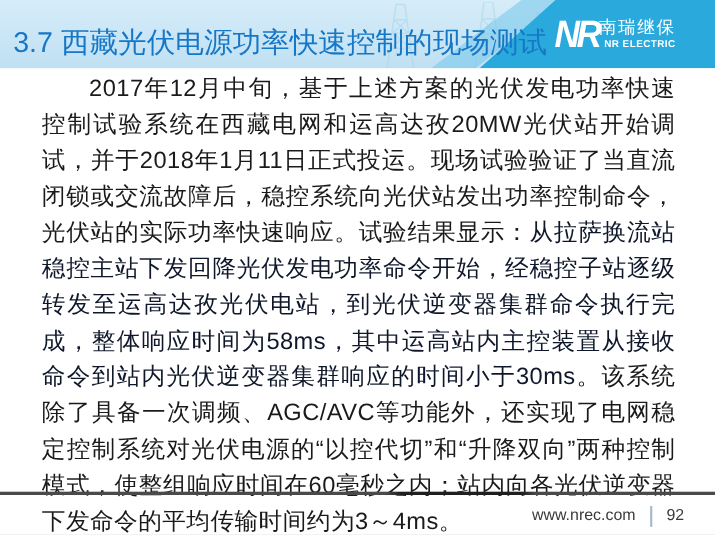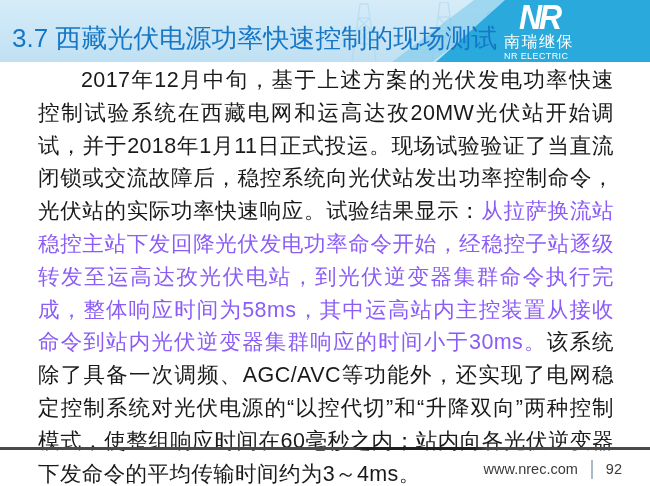--- a/index.html
+++ b/index.html
@@ -21,40 +21,40 @@
     position:absolute;top:0;left:386px;width:134px;height:62px;
     background:rgba(116,199,233,.55);
     clip-path:polygon(88px 0,128px 0,46px 62px,6px 62px);
   }
   .logo-block{
     position:absolute;top:0;right:0;width:218px;height:62px;
     background:#29a9dc;
     clip-path:polygon(73px 0,218px 0,218px 62px,4px 62px);
     display:flex;align-items:center;padding-left:0;box-sizing:border-box;
   }
-  .logo-inner{display:flex;align-items:center;gap:0;margin-left:72px;flex-direction:column;}
+  .logo-inner{display:flex;align-items:center;gap:0;margin-left:72px;}
   .logo-mark{
     font-size:32px;font-weight:900;font-style:italic;letter-spacing:-3px;
     color:#ffffff;line-height:1;transform:scaleY(1.08);
   }
   .logo-names{display:flex;flex-direction:column;color:#ffffff;line-height:1.15;}
   .logo-cn{font-size:16px;font-weight:400;letter-spacing:1.5px;}
-  .logo-en{font-size:9px;font-weight:400;letter-spacing:.4px;}
+  .logo-en{font-size:9px;font-weight:700;letter-spacing:.4px;text-align:right;}
   .slide-title{
     position:absolute;left:8px;top:17px;margin:4px;
     font-size:26px;font-weight:400;color:#1677c6;white-space:nowrap;
   }
   
   .body-area{position:absolute;top:64px;left:38px;width:576px;}
   .body-paragraph{
     margin:0;font-size:21.5px;line-height:32.8px;
     text-align:justify;text-indent:2em;color:#1a1a1a;
     letter-spacing:.4px;
   }
-  .seg-red{color:#8b5cf6;}
+  .seg-red{color:#0f172a;}
   
   .footer-line{
     position:absolute;top:447px;left:0;width:650px;height:3px;
     background:linear-gradient(90deg,#4a4a4a 0%,#4a4a4a 54%,#1f1f1f 56%,#1f1f1f 73%,#4a4a4a 75%);
   }
   .footer-row{
     position:absolute;top:456px;left:0;width:650px;height:26px;
     display:flex;justify-content:flex-end;align-items:center;
     gap:13px;padding-right:28px;box-sizing:border-box;
   }

